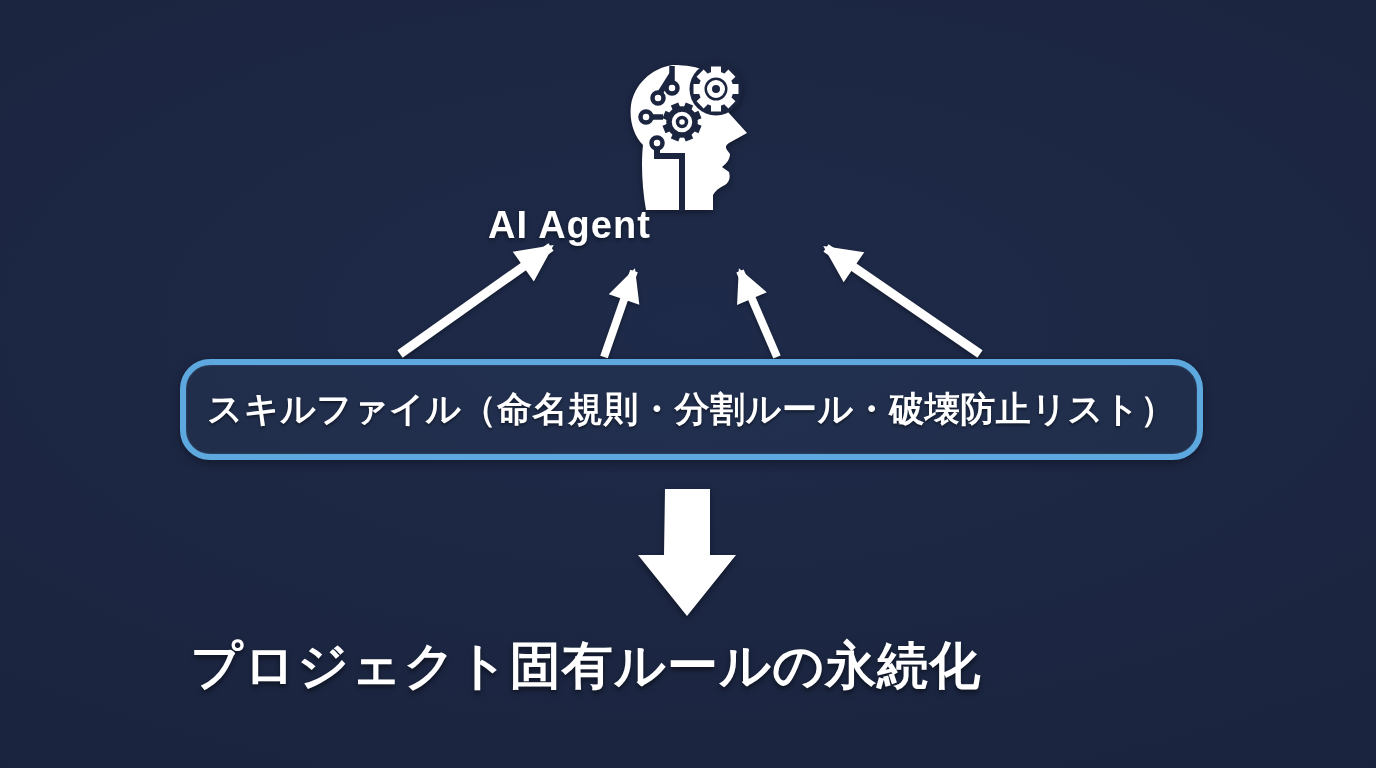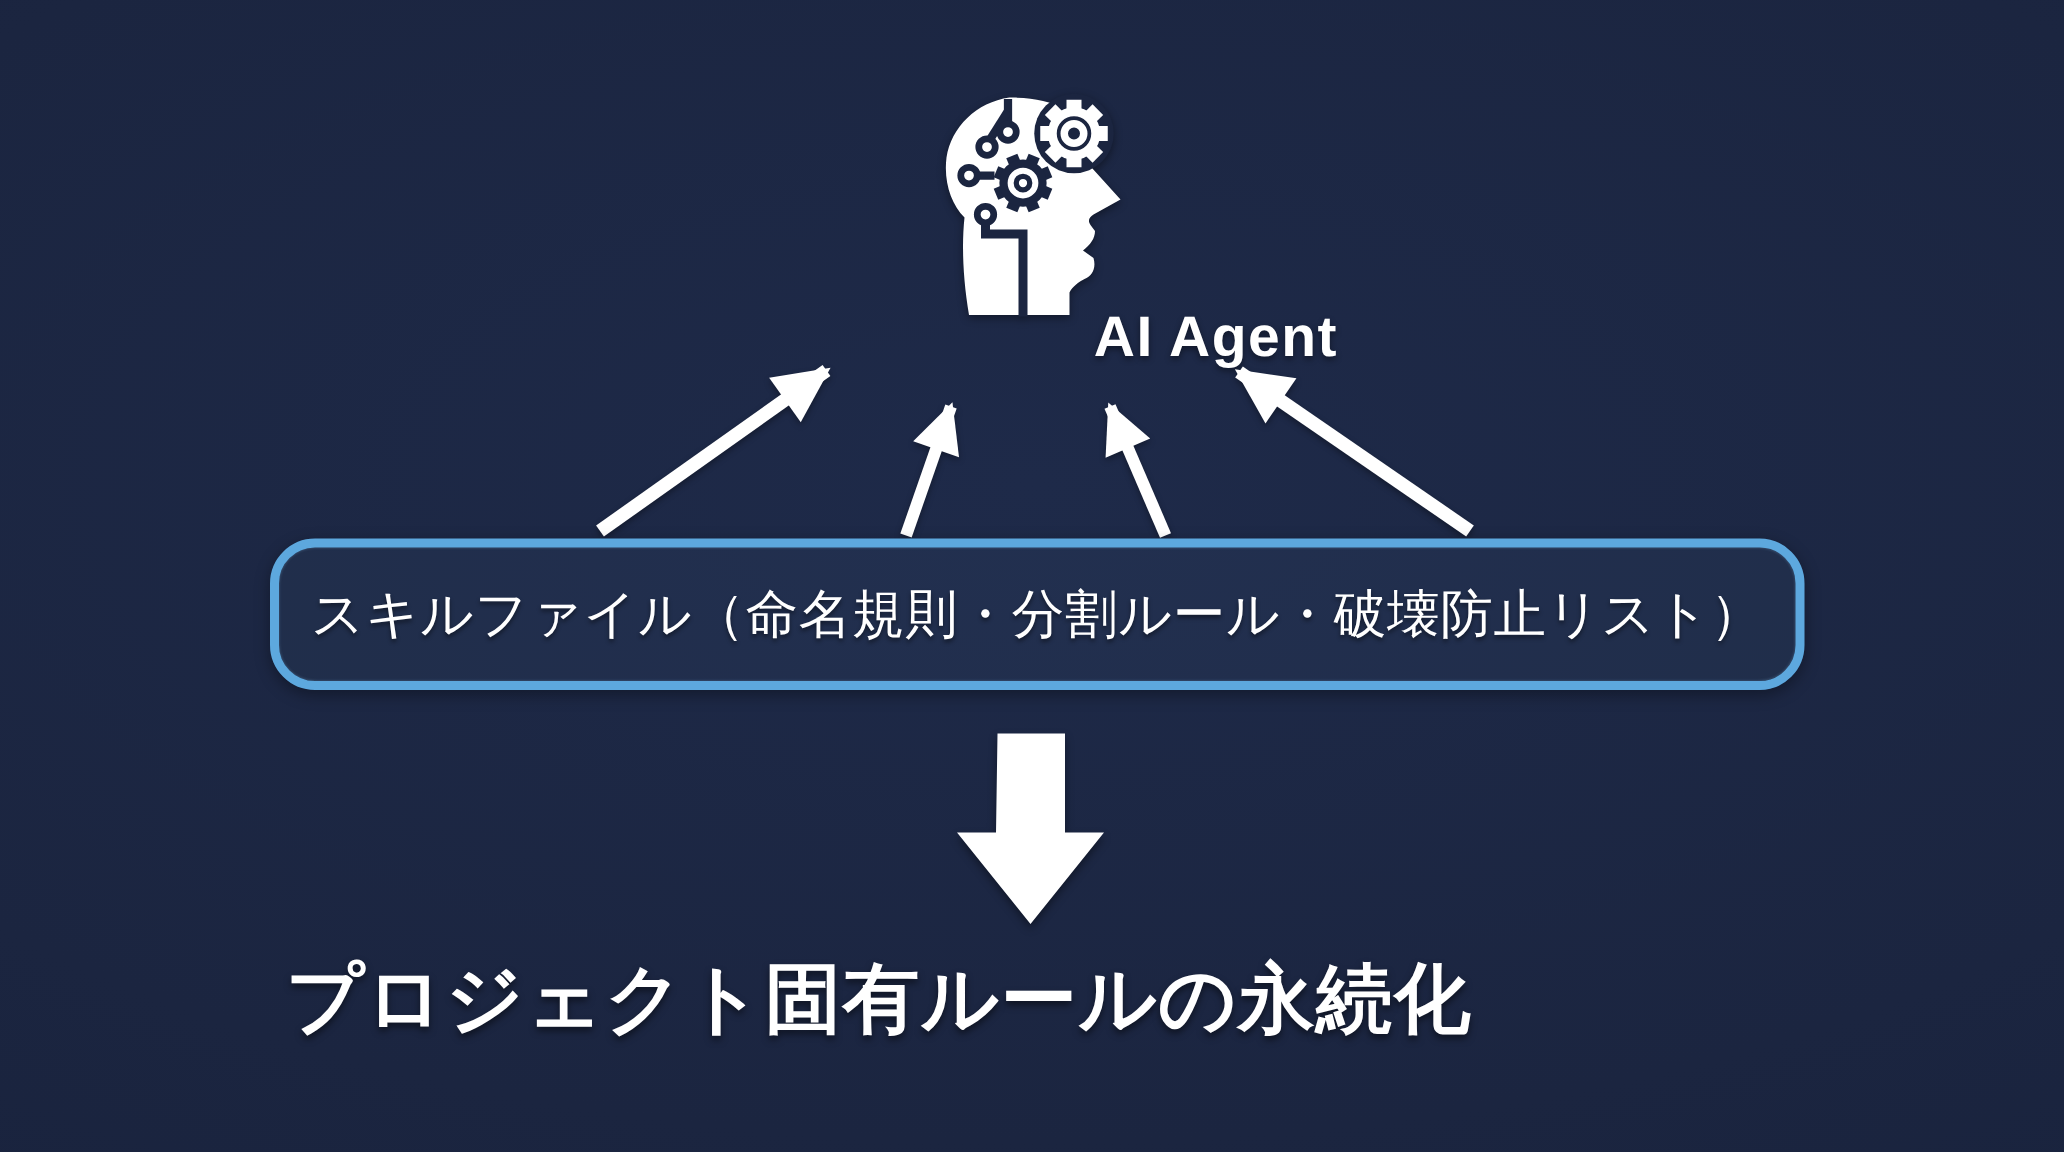--- a/index.html
+++ b/index.html
@@ -25,21 +25,21 @@
     top: 55px;
     width: 150px;
     height: 158px;
     filter: drop-shadow(0 2px 3px rgba(0,0,0,0.40));
   }
   .agent-label {
     position: absolute;
     left: 488px;
     top: 204px;
     width: 404px;
-    text-align: right;
+    text-align: left;
     color: #ffffff;
     font-size: 38px;
     font-weight: bold;
     letter-spacing: 1px;
     text-shadow: 0 2px 4px rgba(0,0,0,0.45);
   }
   .arrows-layer {
     position: absolute;
     left: 0;
     top: 0;
@@ -65,21 +65,21 @@
     border-radius: 30px;
     background: rgba(110, 175, 225, 0.05);
     box-shadow: 0 3px 10px rgba(0,0,0,0.35), inset 0 0 2px rgba(140,200,240,0.35);
     display: flex;
     align-items: center;
     justify-content: center;
   }
   .skill-box-label {
     color: #ffffff;
     font-size: 35px;
-    font-weight: normal;
+    font-weight: bold;
     letter-spacing: 0.5px;
     white-space: nowrap;
     text-shadow: 0 2px 3px rgba(0,0,0,0.45);
   }
   .outcome-label {
     position: absolute;
     left: 0;
     top: 632px;
     width: 1172px;
     text-align: center;

